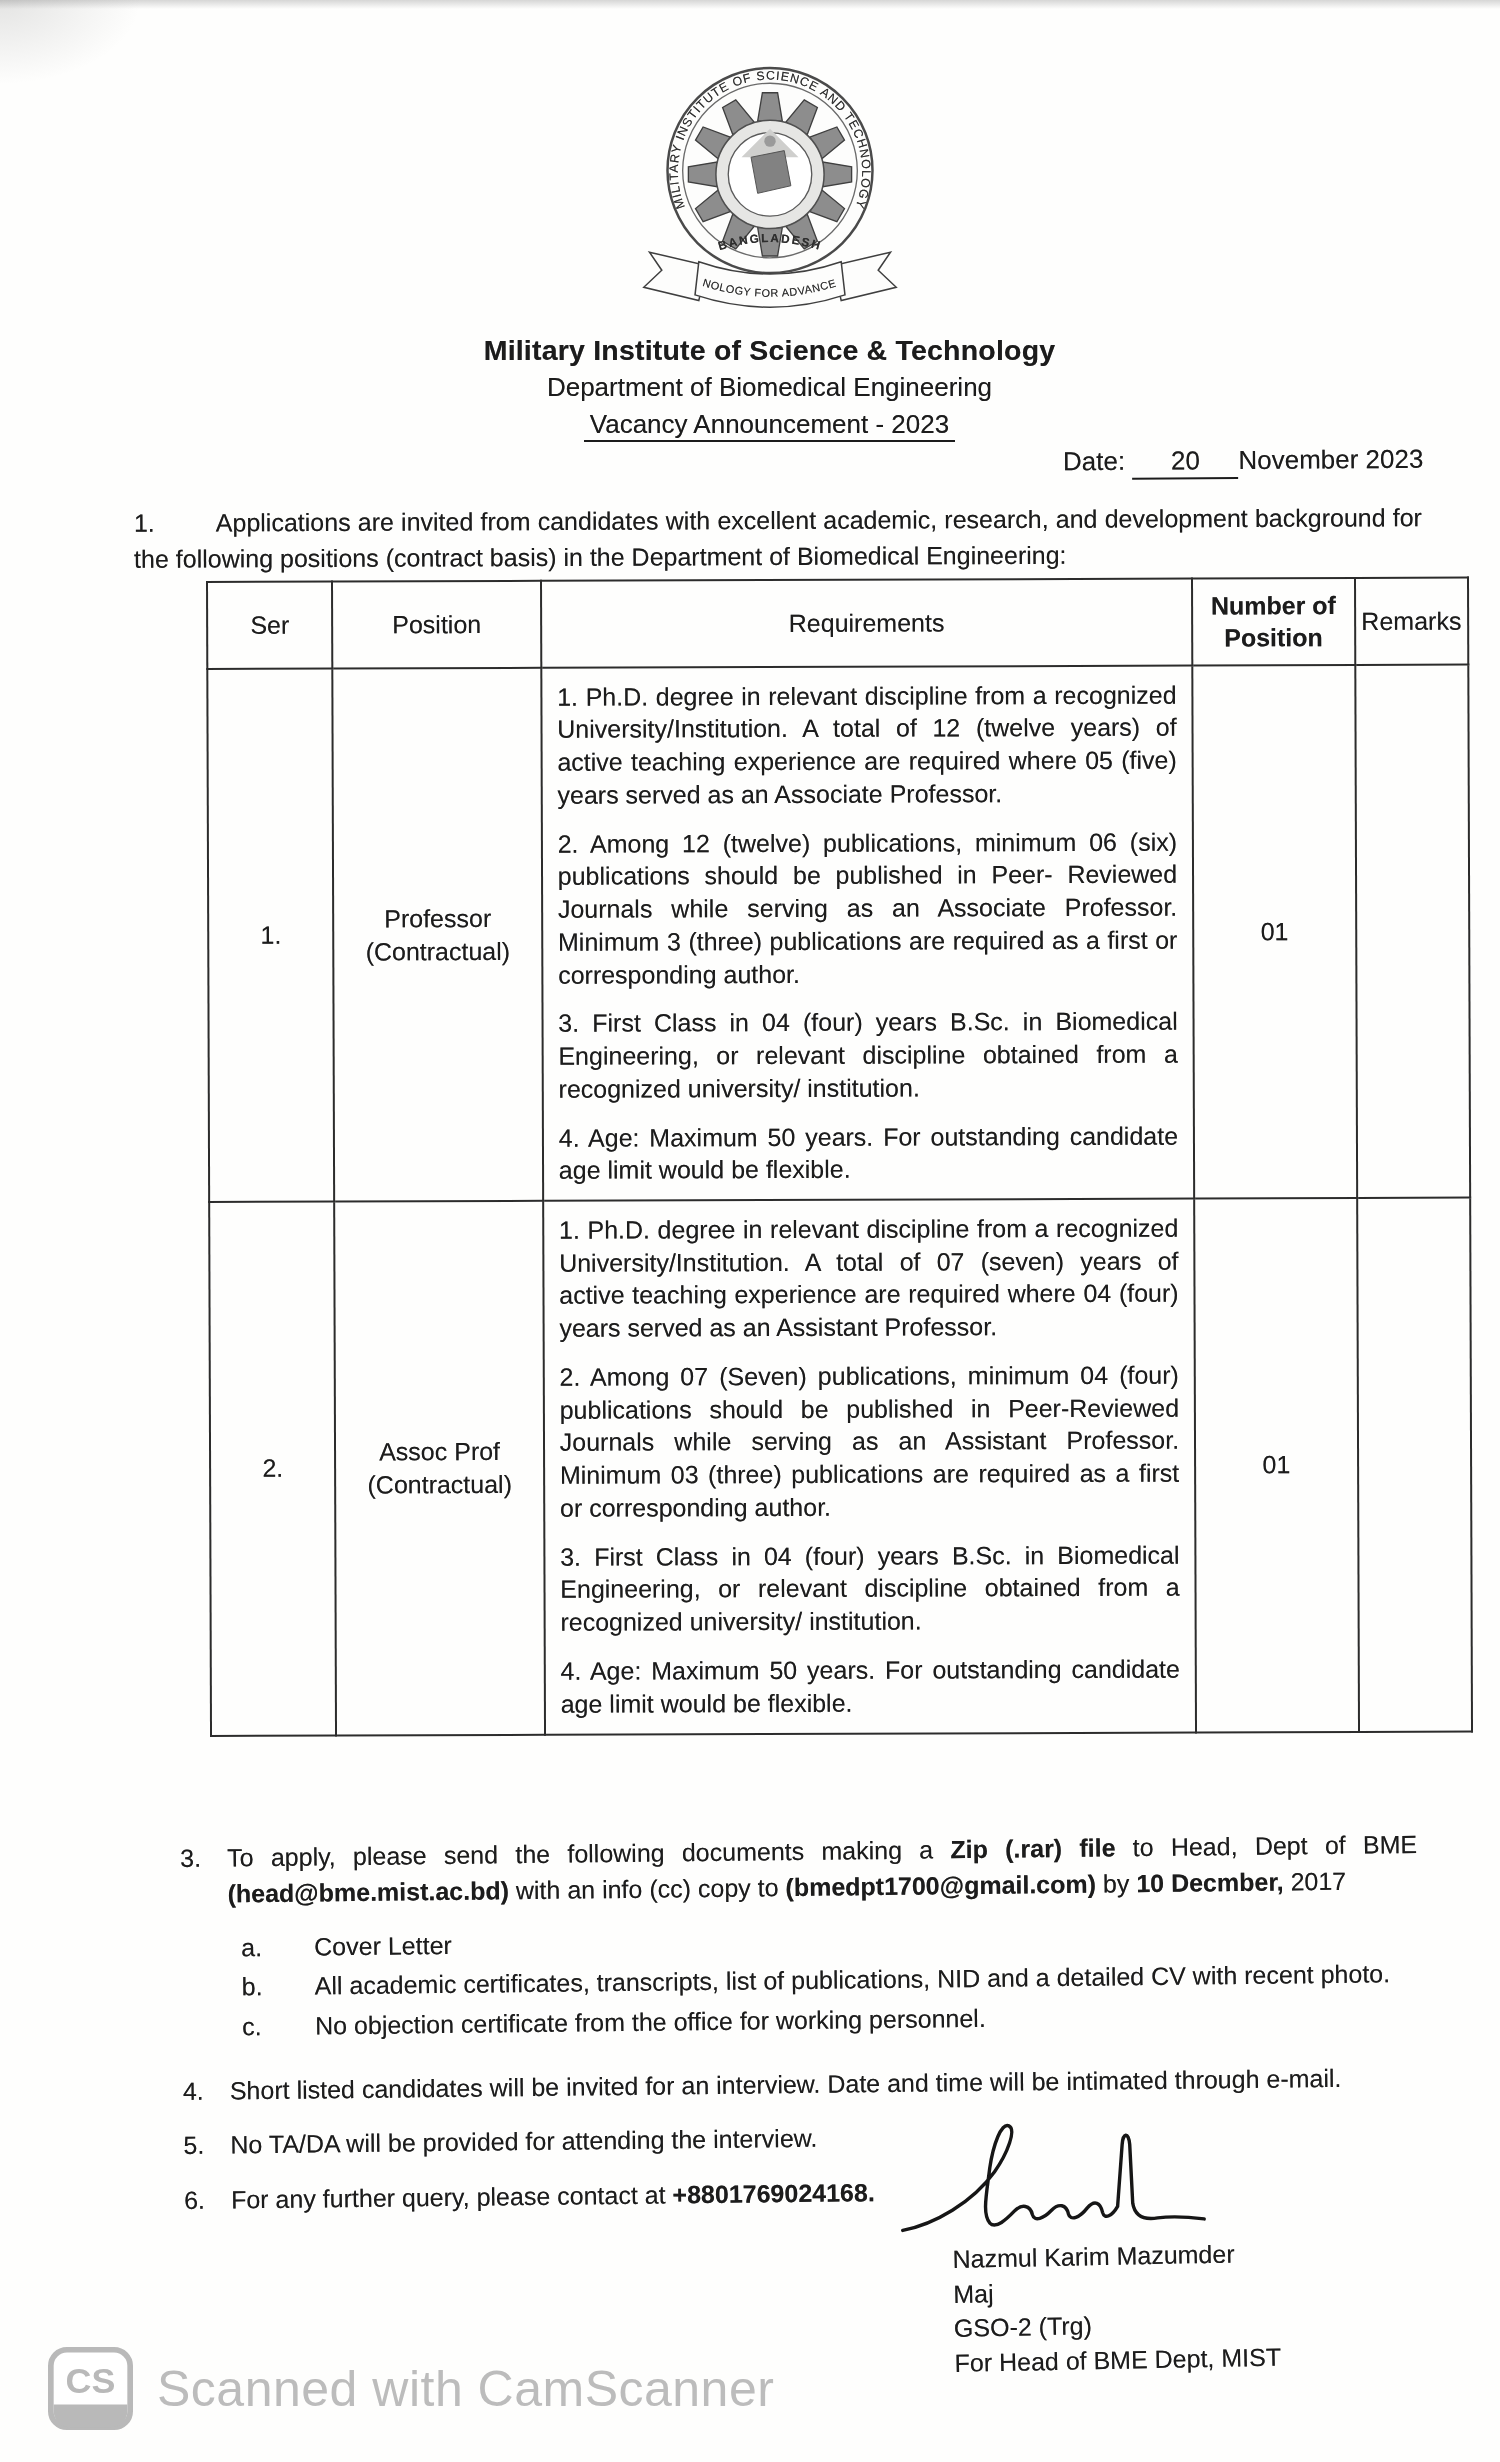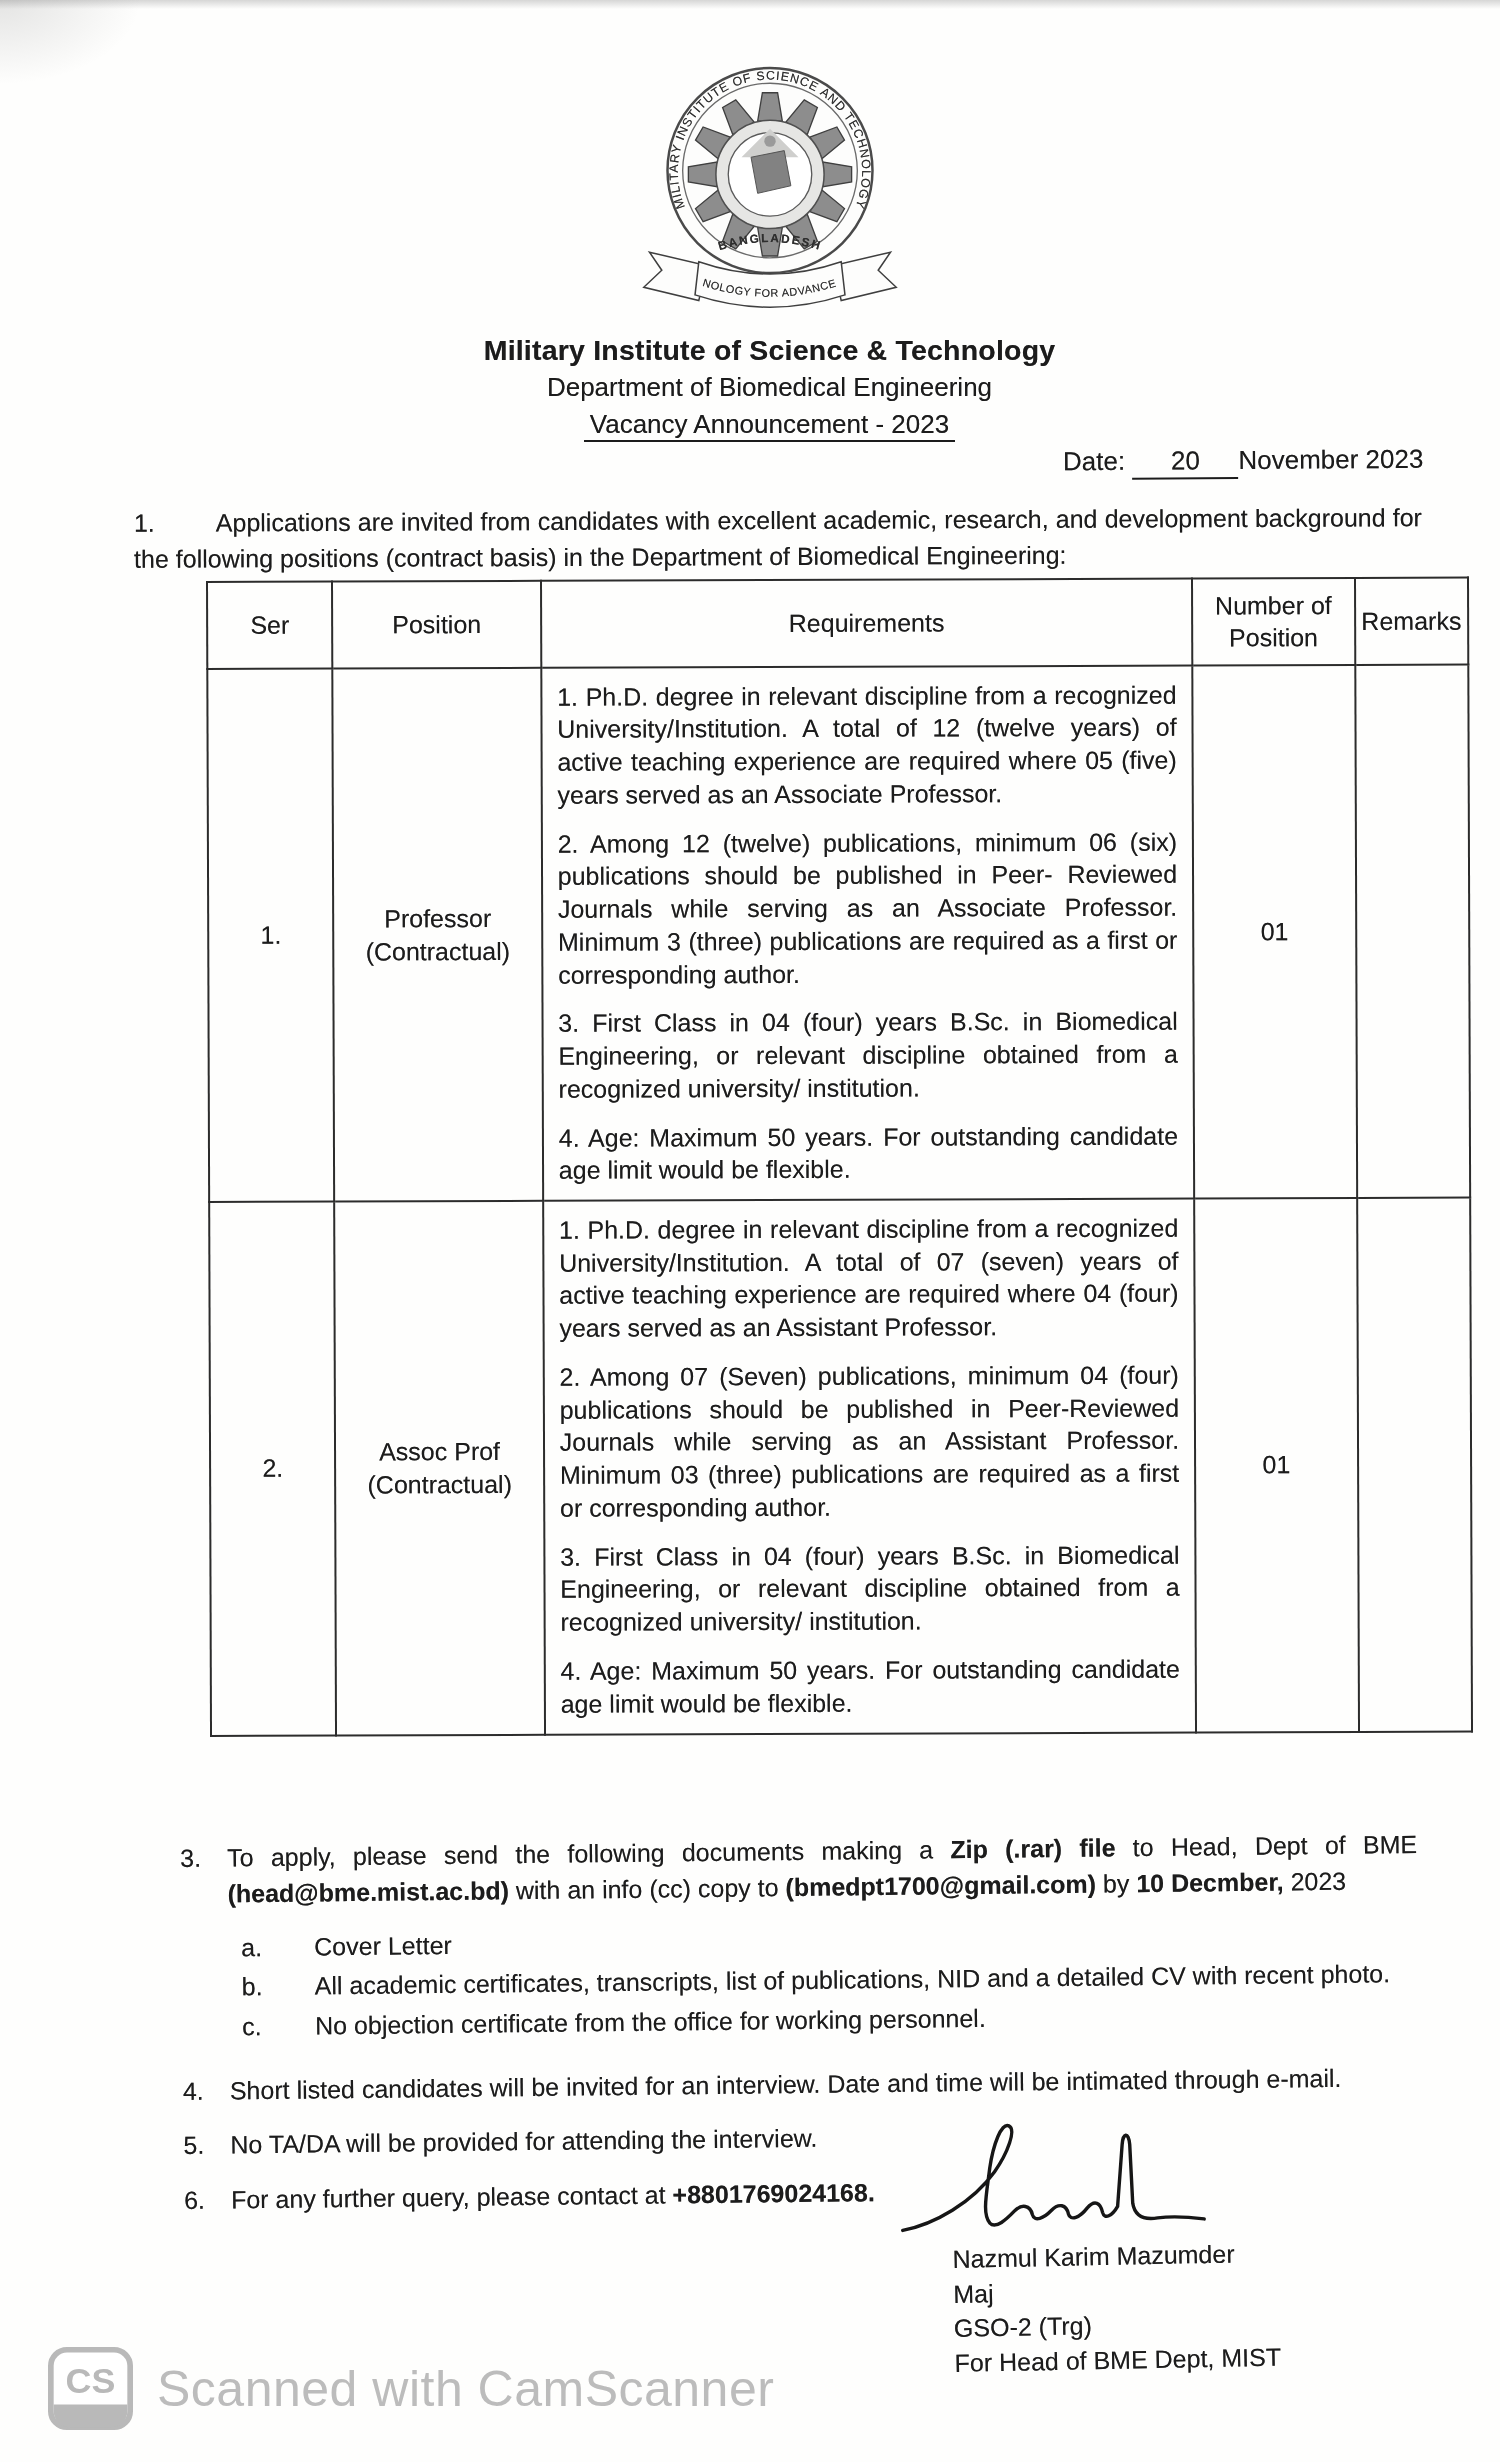--- a/index.html
+++ b/index.html
@@ -39,21 +39,21 @@
   .intro .tab{display:inline-block;width:61px;}
 
   
   .vtable{position:absolute;top:581px;left:206px;border-collapse:collapse;
           font-size:25px;transform:rotate(-.2deg);transform-origin:left top;}
   .vtable th,.vtable td{border:2.4px solid #2c2c2c;}
   .vtable th{font-weight:400;text-align:center;padding:7.6px 5.7px;height:70px;vertical-align:middle;line-height:1.25;}
   .vtable .c-ser{width:112px;margin-left:24px;}
   .vtable .c-pos{width:195px;margin-left:44px;}
   .vtable .c-req{width:638px;}
-  .vtable .c-num{width:149px;}
+  .vtable .c-num{width:149px;font-weight:bold;}
   .vtable .c-rem{width:96px;}
   .vtable td{vertical-align:middle;}
   .vtable td.ser,.vtable td.num{text-align:center;}
   .vtable td.pos{text-align:center;line-height:1.3;}
   .vtable td.req{vertical-align:top;padding:11.4px 15px 7.6px 15px;}
   .req p{margin:0 0 16px 0;text-align:justify;line-height:1.31;}
   .req p:last-child{margin-bottom:5.7px;}
 
   
   .items{position:absolute;top:1841px;left:180px;width:1237px;font-size:25px;
@@ -186,21 +186,21 @@
         <p>4.  Age: Maximum 50 years. For outstanding candidate age limit would be flexible.</p>
       </td>
       <td class="num">01</td>
       <td class="rem"></td>
     </tr>
   </tbody>
     </table>
 
   <div class="items">
     <div class="item">
-      <span class="num">3.</span><span>To apply, please send the following documents making a </span><span class="b">Zip (.rar) file</span><span> to Head, Dept of BME </span><span class="b">(head@bme.mist.ac.bd)</span><span> with an info (cc) copy to </span><span class="b">(bmedpt1700@gmail.com)</span><span> by </span><span class="b">10 Decmber,</span><span> 2023</span>
+      <span class="num">3.</span><span>To apply, please send the following documents making a </span><span class="b">Zip (.rar) file</span><span> to Head, Dept of BME </span><span class="b">(head@bme.mist.ac.bd)</span><span> with an info (cc) copy to </span><span class="b">(bmedpt1700@gmail.com)</span><span> by </span><span class="b">10 Decmber,</span><span> 2017</span>
     </div>
     <div class="subitems">
       <div class="sub">
         <span class="letter">a.</span><span>Cover Letter</span>
       </div>
       <div class="sub">
         <span class="letter">b.</span><span>All academic certificates, transcripts, list of publications, NID and a detailed CV with recent photo.</span>
       </div>
       <div class="sub">
         <span class="letter">c.</span><span>No objection certificate from the office for working personnel.</span>

